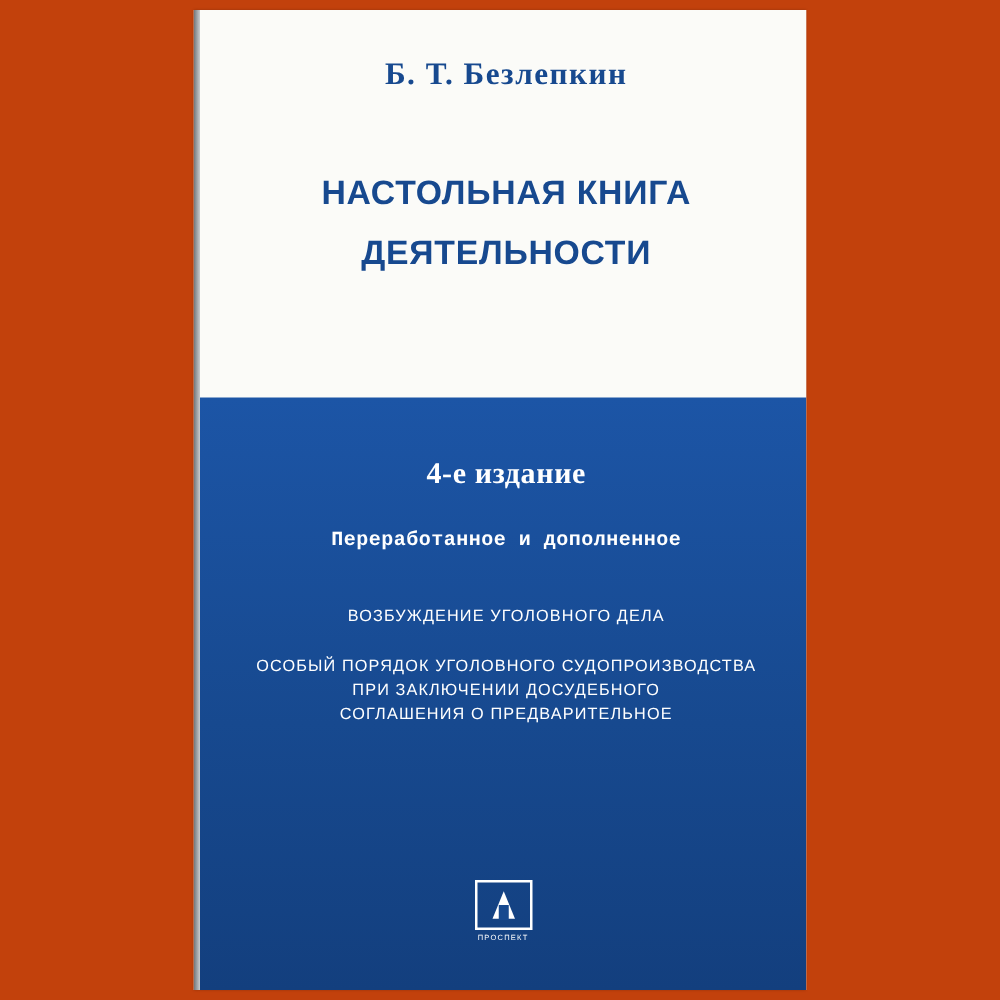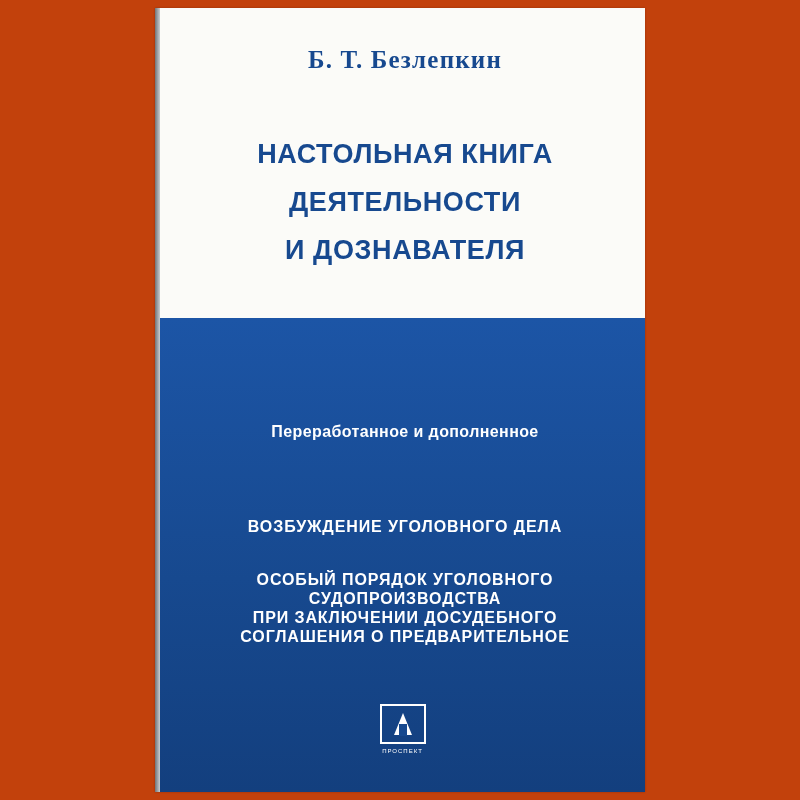--- a/index.html
+++ b/index.html
@@ -95,36 +95,36 @@
   .edition-sub {
     position: absolute;
     left: 5px;
     right: 0;
     top: 105px;
     text-align: center;
     color: #ffffff;
     font-weight: bold;
     font-size: 16px;
     letter-spacing: 0.4px;
+    font-family: Liberation Mono, monospace;
   }
   #topics {
     position: absolute;
     left: 5px;
     right: 0;
     top: 165px;
     text-align: center;
     color: #ffffff;
   }
   .topic {
-    font-size: 16px;
-    font-weight: bold;
+    font-size: 13px;
+    font-weight: normal;
     letter-spacing: 0.9px;
     line-height: 19px;
     margin-bottom: 21px;
-    margin-top: 34px;
   }
   .topic .tl { display: block; }
   
   #logo {
     position: absolute;
     left: 50%;
     transform: translateX(-50%);
     bottom: 38px;
     width: 64px;
     text-align: center;
@@ -171,25 +171,25 @@
 <div id="stage">
   <div id="cover">
 
     <div id="spine"></div>
 
     <div id="cover-top">
       <div class="author">Б. Т. Безлепкин</div>
       <div class="title">
         <span class="line">НАСТОЛЬНАЯ КНИГА</span>
         <span class="line">ДЕЯТЕЛЬНОСТИ</span>
-        <span class="line">И ДОЗНАВАТЕЛЯ</span>
       </div>
     </div>
 
     <div id="cover-bottom">
+      <div class="edition">4-е издание</div>
       <div class="edition-sub">Переработанное и дополненное</div>
 
       <div id="topics">
         <div class="topic">
           <span class="tl">ВОЗБУЖДЕНИЕ УГОЛОВНОГО ДЕЛА</span>
         </div>
         <div class="topic">
           <span class="tl">ОСОБЫЙ ПОРЯДОК УГОЛОВНОГО СУДОПРОИЗВОДСТВА</span>
           <span class="tl">ПРИ ЗАКЛЮЧЕНИИ ДОСУДЕБНОГО</span>
           <span class="tl">СОГЛАШЕНИЯ О ПРЕДВАРИТЕЛЬНОЕ</span>

